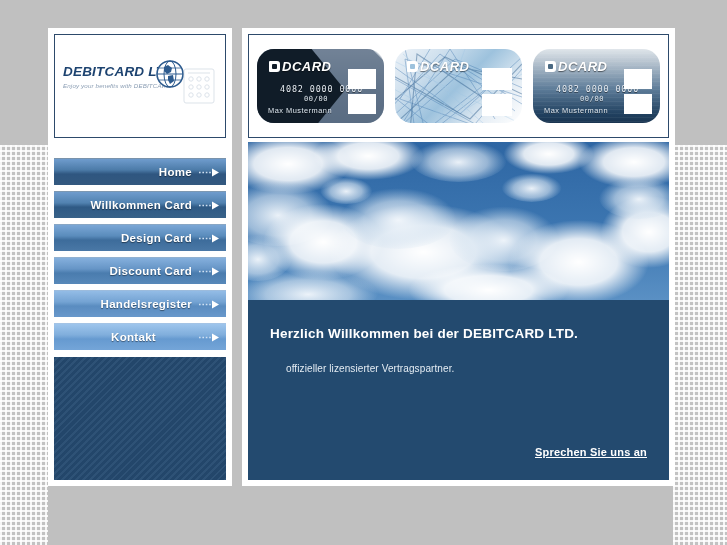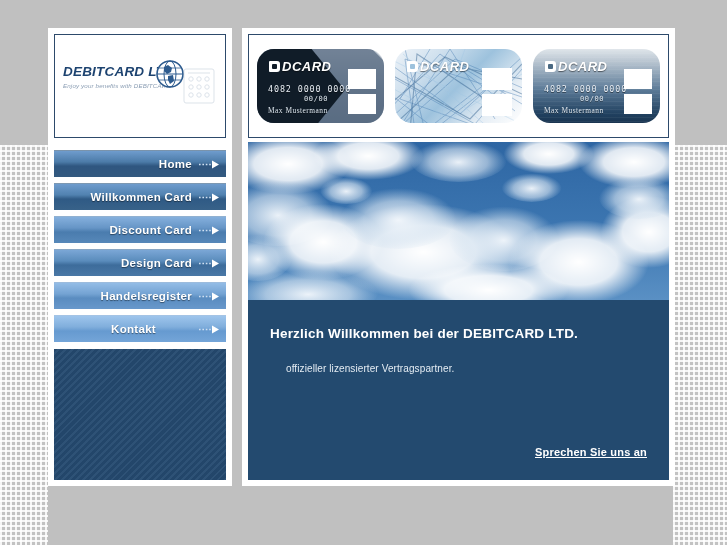--- a/index.html
+++ b/index.html
@@ -99,21 +99,21 @@
     position: absolute;
     right: 2px;
     top: 2px;
     width: 36px;
     height: 38px;
     opacity: .5;
   }
 
   
   #nav {
-    margin-top: 12px;
+    margin-top: 20px;
     flex: 0 0 auto;
     border-radius: 15px;
   }
   .nav-item {
     position: relative;
     height: 27px;
     margin-bottom: 6px;
     display: flex;
     align-items: center;
     justify-content: flex-end;
@@ -244,21 +244,21 @@
     left: 3px; top: 3px;
     width: 5px; height: 5px;
     border-radius: 1px;
   }
   .card-a .brand-d::after { background: #101c28; }
   .card-b .brand-d::after { background: #9dc2dd; }
   .card-c .brand-d::after { background: #4a6982; }
 
   .card-num {
     position: absolute;
-    left: 11px;
+    left: 23px;
     bottom: 29px;
     font-family: "DejaVu Sans Mono", monospace;
     font-size: 8.4px;
     letter-spacing: .9px;
     color: #e8eef4;
     text-shadow: 0 1px 0 rgba(0,0,0,.45);
     z-index: 3;
     white-space: nowrap;
   }
   .card-exp {
@@ -270,21 +270,21 @@
     letter-spacing: .6px;
     color: #dde6ee;
     text-shadow: 0 1px 0 rgba(0,0,0,.45);
     z-index: 3;
     white-space: nowrap;
   }
   .card-name {
     position: absolute;
     left: 11px;
     bottom: 8px;
-    font-family: Liberation Serif, serif;
+    font-family: Liberation Sans, sans-serif;
     font-size: 7.4px;
     letter-spacing: .5px;
     color: #dfe8f0;
     text-shadow: 0 1px 0 rgba(0,0,0,.45);
     z-index: 3;
     white-space: nowrap;
   }
   .card-chip {
     position: absolute;
     right: 8px;
@@ -395,29 +395,29 @@
           <path d="M13 1.5 L20 5.5 L13 9.5 Z" fill="#ffffff"></path>
         </svg>
       </div>
       <div class="nav-item nav-1">
         <span class="nav-label">Willkommen Card</span>
         <svg class="nav-arrow" viewBox="0 0 21 10">
           <line x1="0" y1="5.5" x2="13" y2="5.5" stroke="#cfe0f2" stroke-width="1.6" stroke-dasharray="1.6 1.8"></line>
           <path d="M13 1.5 L20 5.5 L13 9.5 Z" fill="#ffffff"></path>
         </svg>
       </div>
-      <div class="nav-item nav-3">
-        <span class="nav-label">Discount Card</span>
+      <div class="nav-item nav-2">
+        <span class="nav-label">Design Card</span>
         <svg class="nav-arrow" viewBox="0 0 21 10">
           <line x1="0" y1="5.5" x2="13" y2="5.5" stroke="#cfe0f2" stroke-width="1.6" stroke-dasharray="1.6 1.8"></line>
           <path d="M13 1.5 L20 5.5 L13 9.5 Z" fill="#ffffff"></path>
         </svg>
       </div>
-      <div class="nav-item nav-2">
-        <span class="nav-label">Design Card</span>
+      <div class="nav-item nav-3">
+        <span class="nav-label">Discount Card</span>
         <svg class="nav-arrow" viewBox="0 0 21 10">
           <line x1="0" y1="5.5" x2="13" y2="5.5" stroke="#cfe0f2" stroke-width="1.6" stroke-dasharray="1.6 1.8"></line>
           <path d="M13 1.5 L20 5.5 L13 9.5 Z" fill="#ffffff"></path>
         </svg>
       </div>
       <div class="nav-item nav-4">
         <span class="nav-label">Handelsregister</span>
         <svg class="nav-arrow" viewBox="0 0 21 10">
           <line x1="0" y1="5.5" x2="13" y2="5.5" stroke="#cfe0f2" stroke-width="1.6" stroke-dasharray="1.6 1.8"></line>
           <path d="M13 1.5 L20 5.5 L13 9.5 Z" fill="#ffffff"></path>

